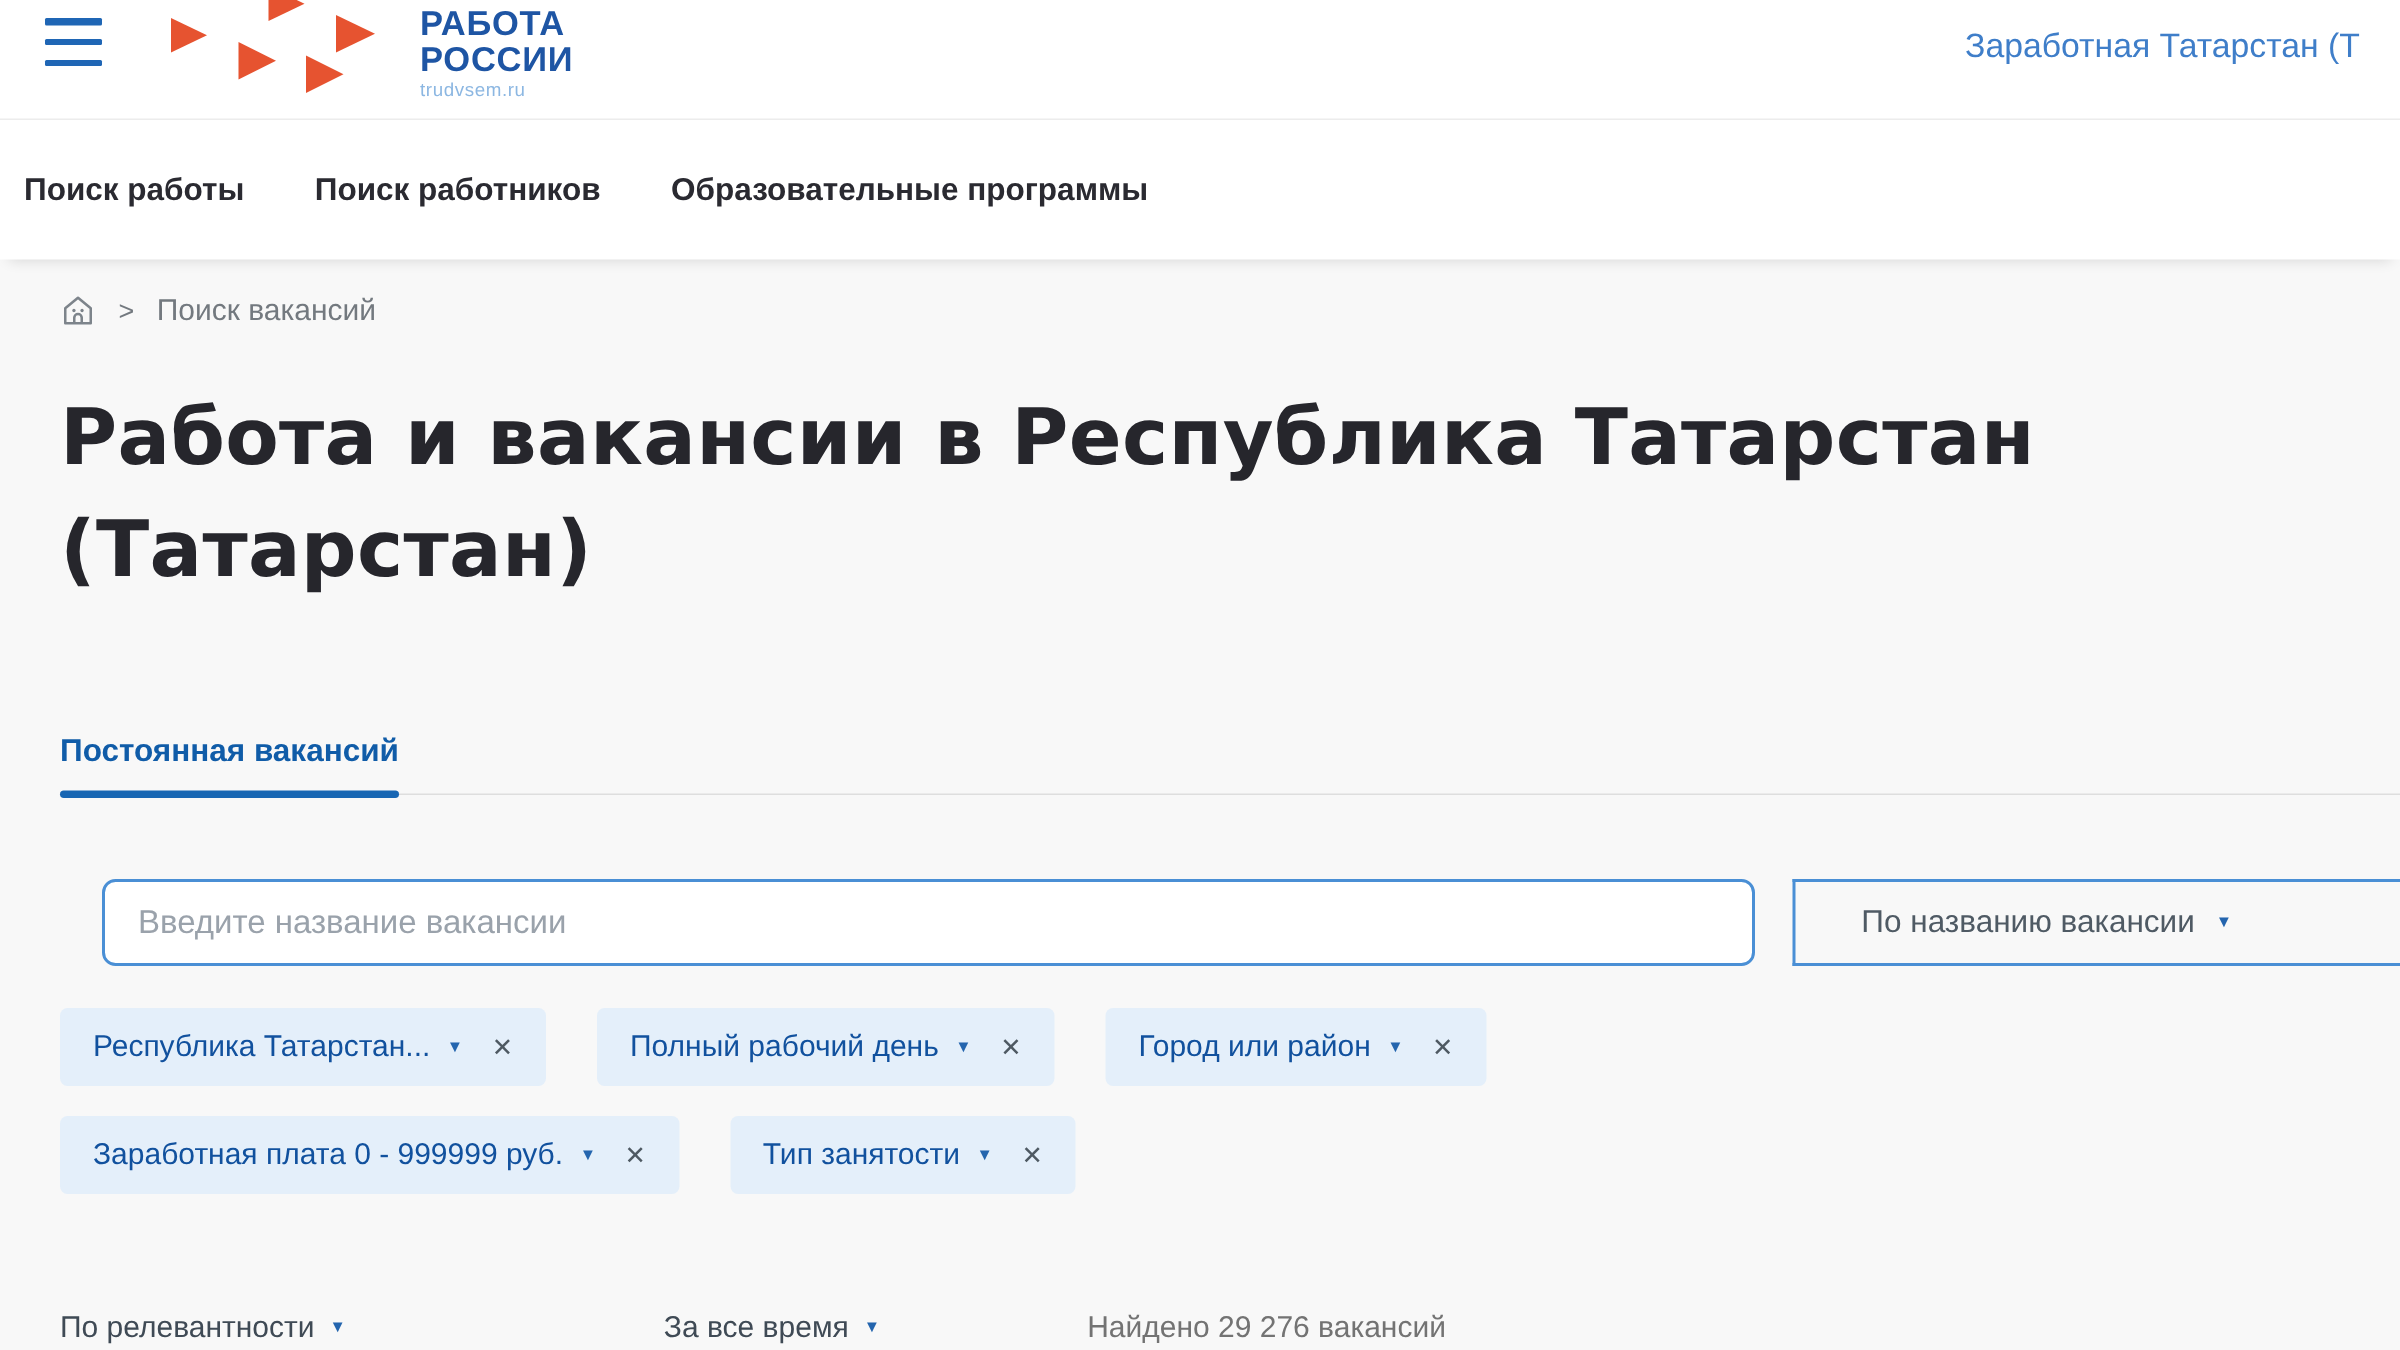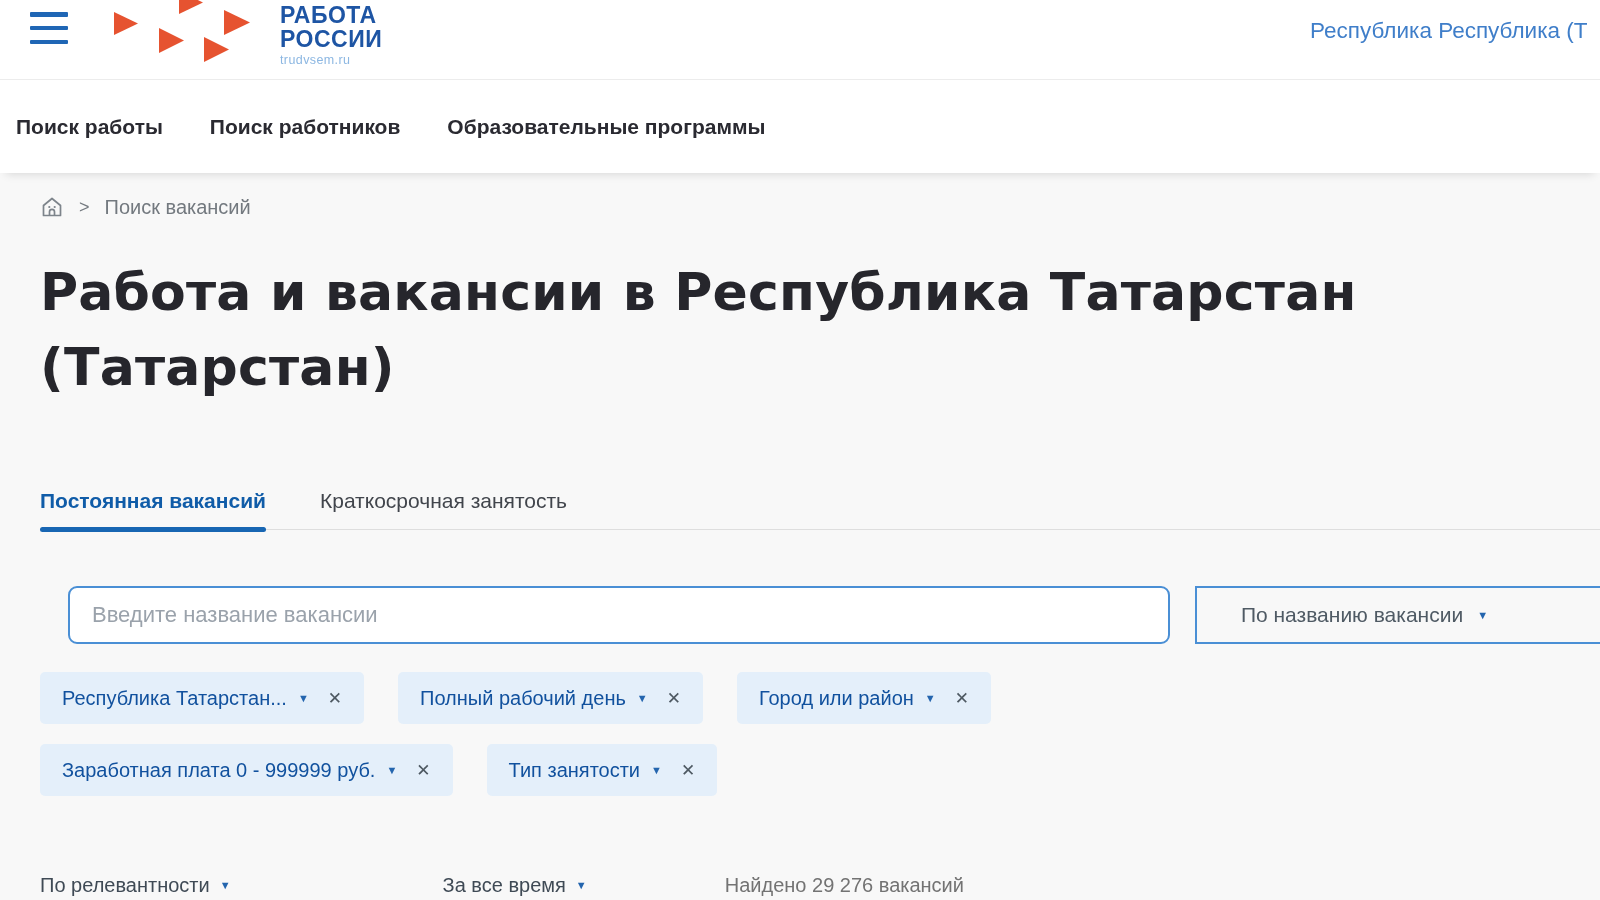--- a/index.html
+++ b/index.html
@@ -88,21 +88,21 @@
       <polygon points="47,28 47,53 72,40.5" fill="#e65330"></polygon>
       <polygon points="92,37 92,62 117,49.5" fill="#e65330"></polygon>
     </svg>
     <div class="logo-text">
       <div class="l1">РАБОТА</div>
       <div class="l2">РОССИИ</div>
       <div class="logo-sub">trudvsem.ru</div>
     </div>
   </div>
 
-  <a class="region-link">Республика Республика (Т</a>
+  <a class="region-link">Заработная Татарстан (Т</a>
 </header>
 
 <nav class="navbar">
   <div class="nav-item">Поиск работы</div>
   <div class="nav-item">Поиск работников</div>
   <div class="nav-item">Образовательные программы</div>
 </nav>
 
 <main class="content">
 
@@ -114,21 +114,20 @@
       <path d="M9.5 20.5 V16.8 a2.5 2.5 0 0 1 5 0 V20.5" stroke-linejoin="round"></path>
     </svg>
     <span class="sep">&gt;</span>
     <span class="crumb">Поиск вакансий</span>
   </div>
 
   <h1 class="page-title">Работа и вакансии в Республика Татарстан (Татарстан)</h1>
 
   <div class="tabs">
     <div class="tab active">Постоянная вакансий</div>
-    <div class="tab inactive">Краткосрочная занятость</div>
   </div>
 
   <div class="search-row">
     <input class="search-input" type="text" placeholder="Введите название вакансии" style="">
     <div class="sort-box">
       <span class="sort-label">По названию вакансии</span>
       <span class="caret">▼</span>
     </div>
   </div>
 

